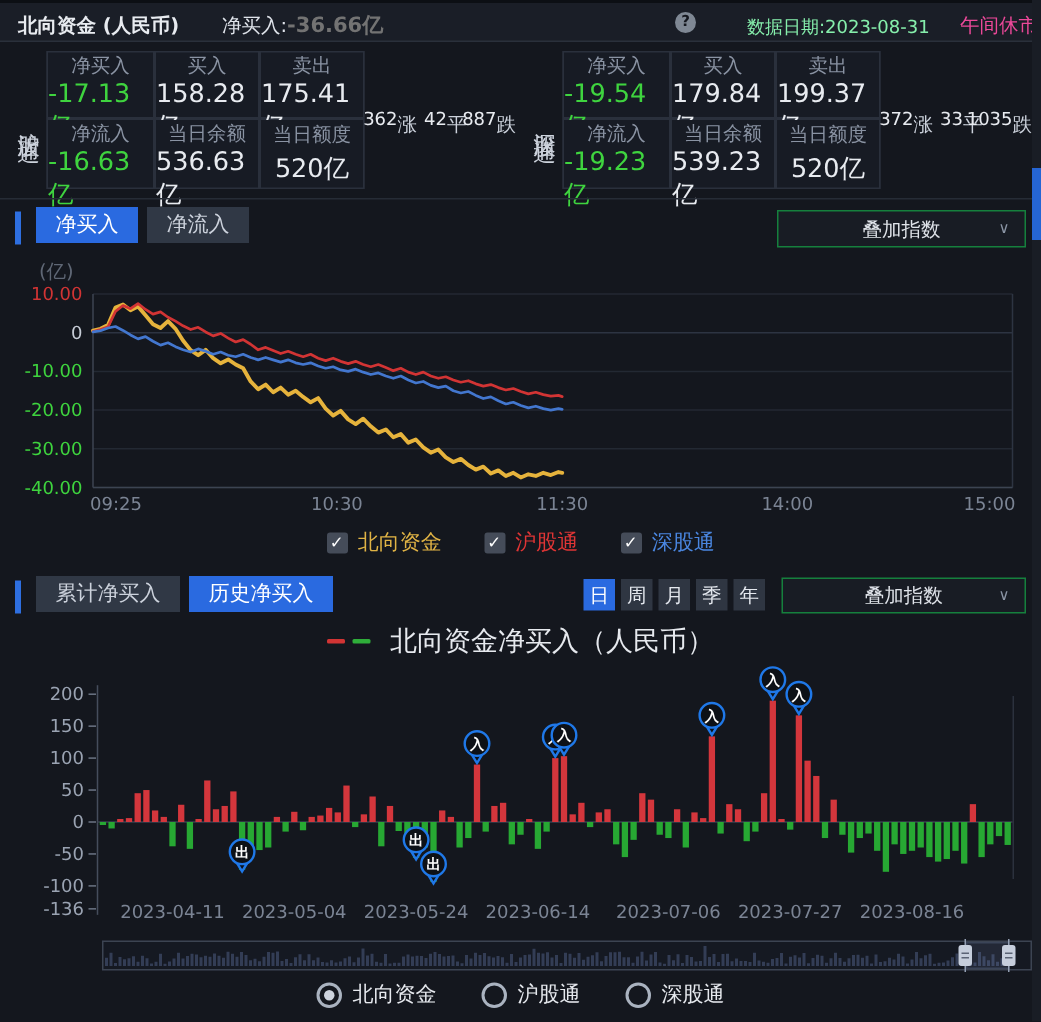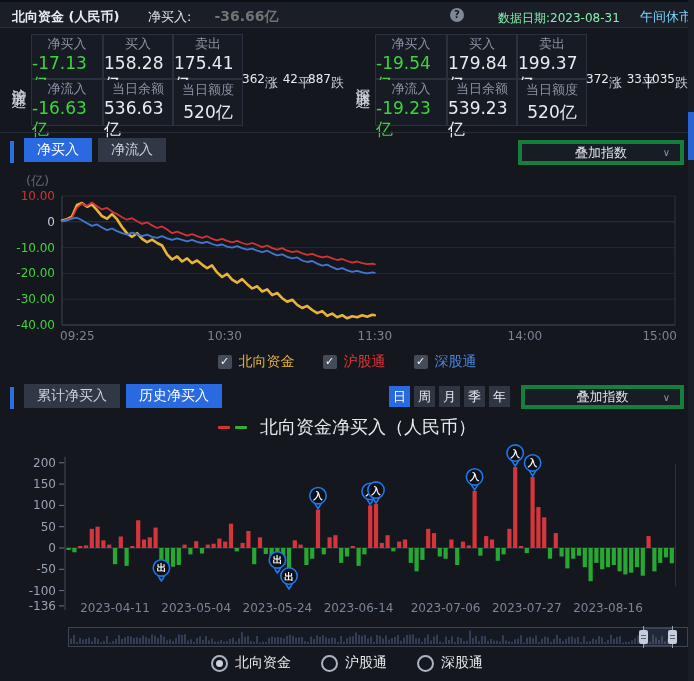--- a/index.html
+++ b/index.html
@@ -3,26 +3,26 @@
 <meta charset="utf-8">
 <style>
   html,body{margin:0;padding:0;background:#14171e;width:694px;height:681px;overflow:hidden;
     font-family:"DejaVu Sans",sans-serif;position:relative;color:#e8ebf0;}
   .abs{position:absolute;}
   
   .topbar{position:absolute;left:0;top:0;width:694px;height:28px;background:#1a1e27;
     border-top:2px solid #0c0f14;border-bottom:1px solid #2a303b;box-sizing:border-box;}
   .topbar span{white-space:nowrap;}
   .t-title{position:absolute;left:12px;top:6px;font-size:13px;color:#e8ebf0;font-weight:bold;}
-  .t-group{position:absolute;top:6px;display:flex;gap:23px;font-size:13px;color:#dfe3ea;}
+  .t-group{position:absolute;top:6px;display:flex;gap:0;font-size:13px;color:#dfe3ea;}
   .t-val{color:#737373;font-weight:bold;font-size:14px;}
   .t-help{position:absolute;left:450px;top:6px;width:14px;height:14px;border-radius:50%;
     background:#7f8894;color:#14171e;font-size:10px;font-weight:bold;text-align:center;line-height:14px;}
   .t-date{position:absolute;left:498px;top:8px;font-size:12px;color:#86efac;}
-  .t-status{position:absolute;left:640px;top:6px;font-size:13px;color:#7dd3fc;}
+  .t-status{position:absolute;left:640px;top:6px;font-size:13px;color:#ec4899;}
   
   .stats{position:absolute;left:0;top:28px;width:688px;height:104px;}
   .board{position:absolute;top:0;width:347px;height:104px;}
   .vlabel{position:absolute;left:9px;top:8px;width:20px;height:88px;writing-mode:vertical-lr;
     text-align:center;font-size:15px;color:#ccd2dc;letter-spacing:3px;}
   .grid{position:absolute;left:31px;top:6px;display:grid;grid-template-columns:70px 68px 68px;
     grid-template-rows:43px 45px;gap:2px;background:#2a303c;border:1px solid #2a303c;}
   .cell{background:#171b24;display:flex;flex-direction:column;align-items:center;justify-content:space-evenly;}
   .clabel{font-size:13px;color:#8a93a3;}
   .cvalue{font-size:17px;color:#e8ebf0;}
@@ -34,21 +34,21 @@
   .ud-up{background:#d9363c;}
   .ud-flat{background:#8a93a2;width:8px;}
   .ud-down{background:#2fae35;width:12px;}
   .udlabel{font-size:13px;color:#ccd2dc;margin-top:4px;height:16px;}
   .divider{position:absolute;left:0;width:694px;height:1px;background:#262c36;}
   
   .accent{position:absolute;left:10px;width:4px;height:22px;background:#2e6fe0;}
   .tabs{position:absolute;left:24px;display:flex;gap:6px;}
   .tab{padding:3px 13px;font-size:14px;height:24px;box-sizing:border-box;background:#303845;color:#ccd2dc;cursor:pointer;}
   .tab.active{background:#2a6ae0;color:#fff;}
-  .dd{position:absolute;width:166px;height:25px;border:4px solid #15803d;background:#181c24;
+  .dd{position:absolute;width:166px;height:25px;border:1px solid #15803d;background:#181c24;
     color:#dfe3e9;font-size:13px;display:flex;align-items:center;justify-content:center;box-sizing:border-box;}
   .dd .chev{position:absolute;right:10px;color:#8b95a5;font-size:10px;}
   .unit{position:absolute;left:26px;top:172px;font-size:13px;color:#5f6775;}
   .periods{position:absolute;display:flex;gap:4px;}
   .pbtn{width:21px;height:21px;background:#2f3642;color:#e4e8ee;font-size:13px;
     display:flex;align-items:center;justify-content:center;cursor:pointer;}
   .pbtn.active{background:#2a6ae0;color:#fff;}
   
   .legend1{position:absolute;left:0;top:353px;width:694px;display:flex;justify-content:center;gap:28px;align-items:center;}
   .litem{display:flex;align-items:center;gap:7px;font-size:14px;}

